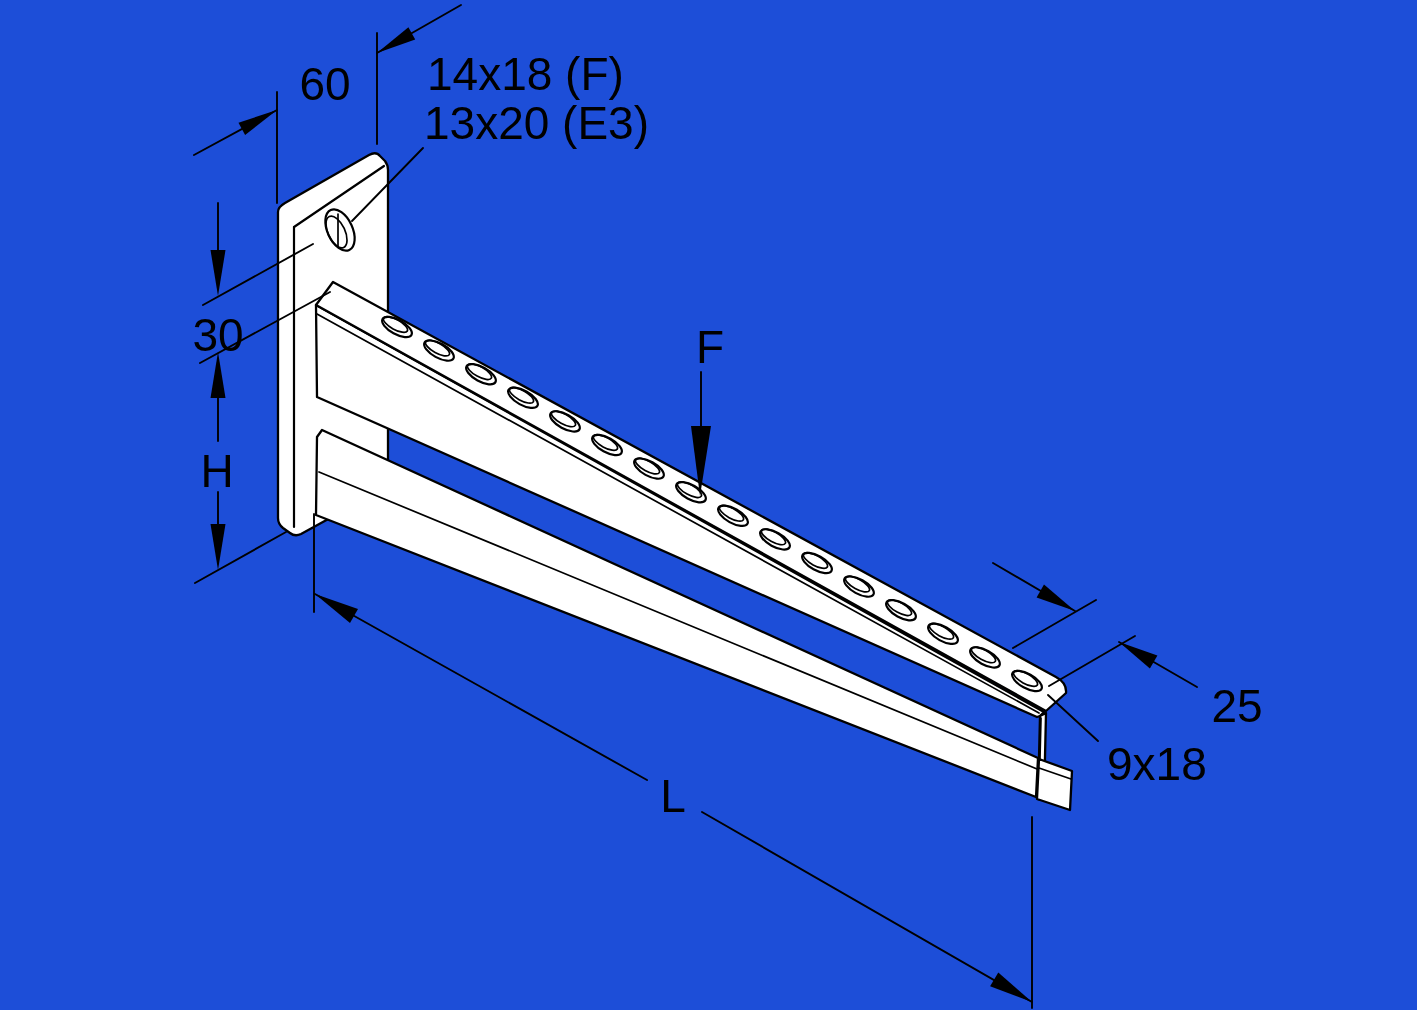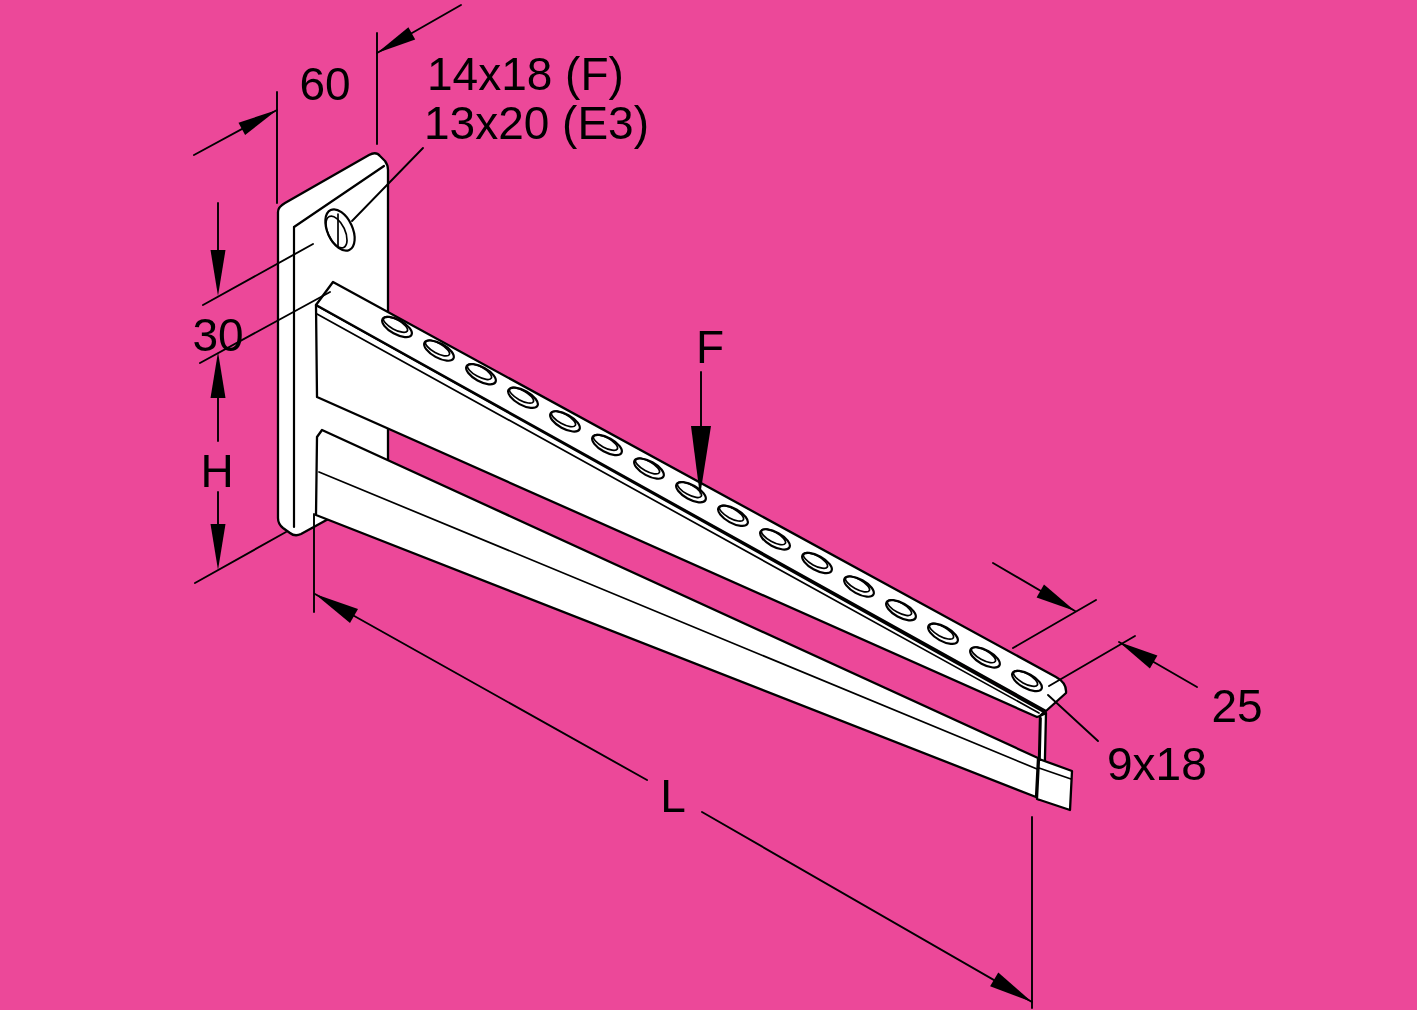--- a/index.html
+++ b/index.html
@@ -1,19 +1,19 @@
 <!DOCTYPE html>
 <html><head>
 <meta charset="utf-8">
 <style>
   html,body{margin:0;padding:0;background:#ffffff;}
   .canvas{
     position:relative;
     width:1417px;height:1010px;
-    background:#ec4899;
+    background:#1d4ed8;
     overflow:hidden;
     font-family:"Liberation Sans", sans-serif;
   }
   svg{display:block;}
   .outline{fill:#ffffff;stroke:#000000;stroke-width:2.3;stroke-linejoin:round;stroke-linecap:round;}
   .edge{fill:none;stroke:#000000;stroke-width:2.2;stroke-linejoin:round;stroke-linecap:round;}
   .thin{fill:none;stroke:#000000;stroke-width:1.7;stroke-linejoin:round;stroke-linecap:round;}
   .dim{fill:none;stroke:#000000;stroke-width:1.9;stroke-linecap:round;}
   .ah{fill:#000000;stroke:none;}
   .lbl{fill:#000000;font-size:46px;font-family:"Liberation Sans",sans-serif;}

